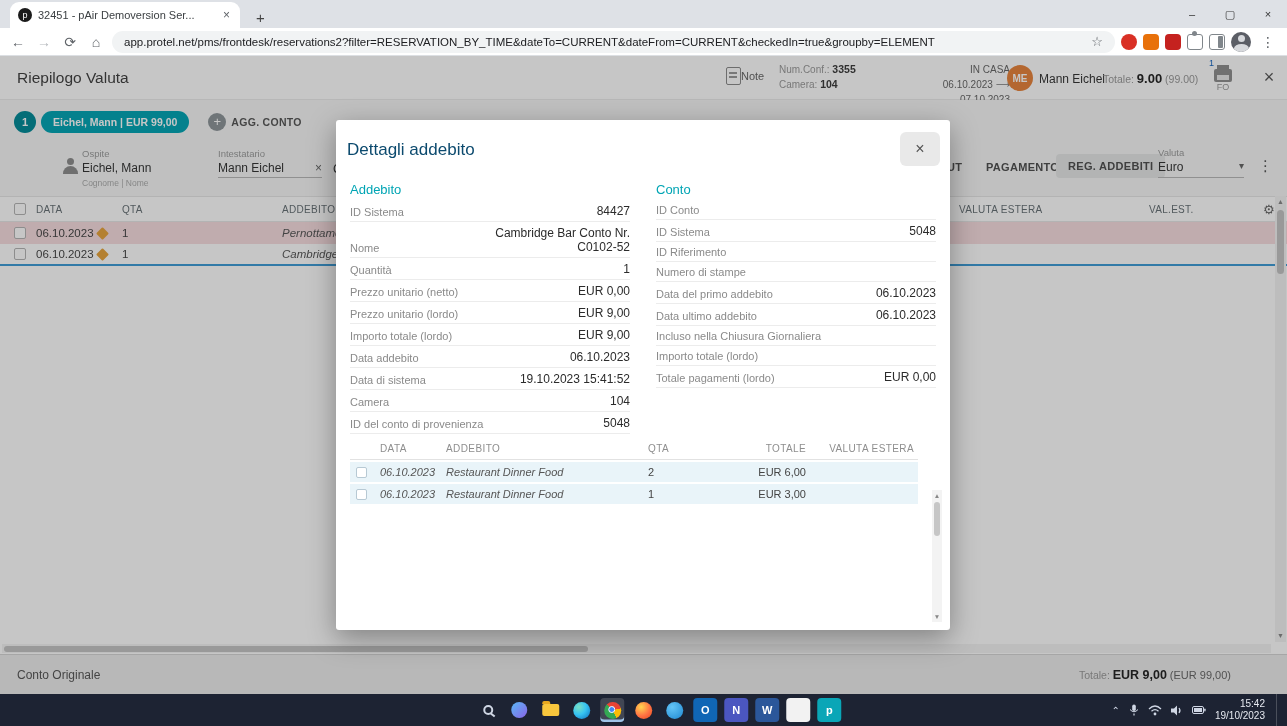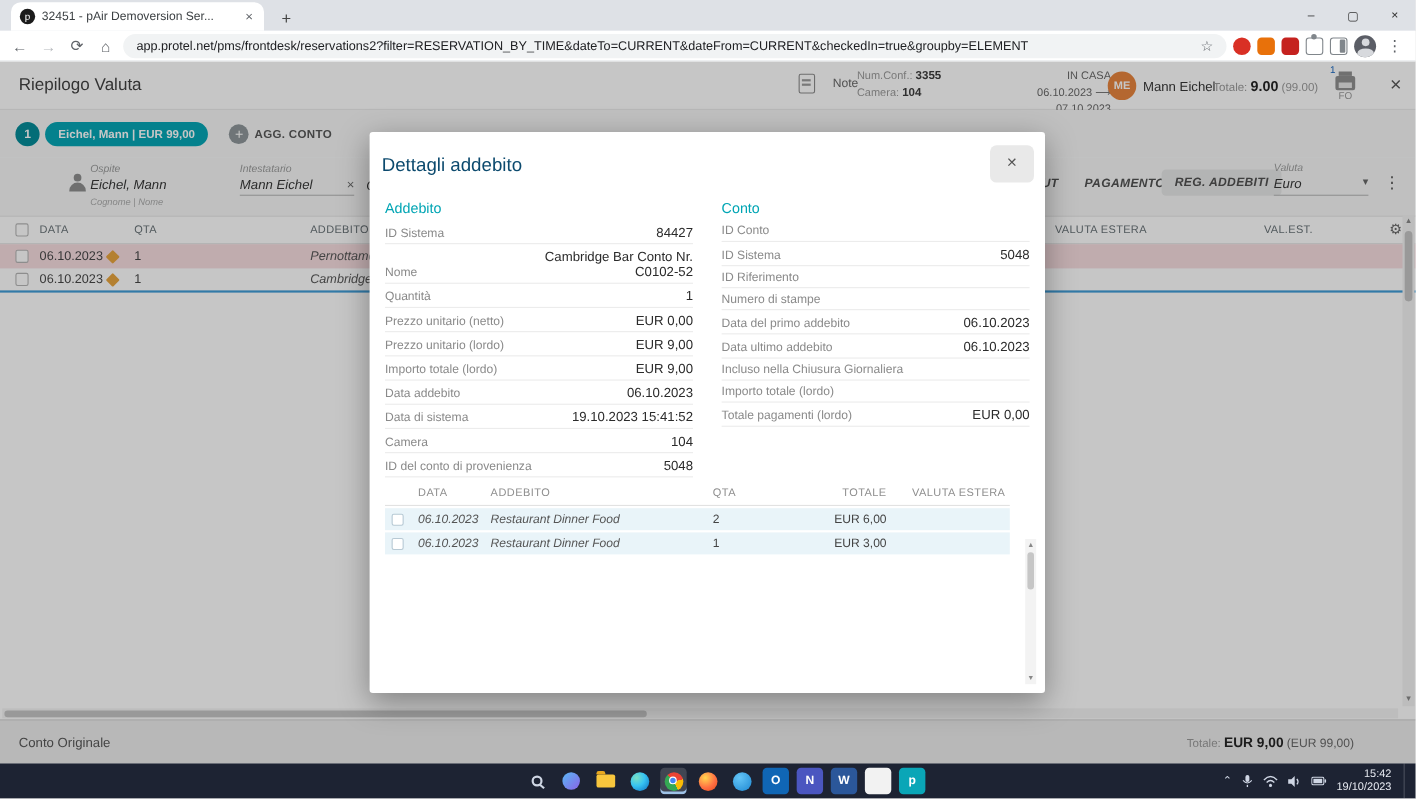--- a/index.html
+++ b/index.html
@@ -33,21 +33,21 @@
   .panel-ic:after { content:""; position:absolute; right:1px; top:1px; bottom:1px; width:5px; background:#80868b; border-radius:1px; }
   .b-avatar { width:20px; height:20px; border-radius:50%; background:#5b5e66; position:relative; overflow:hidden; cursor:pointer; }
   .b-avatar:before { content:""; position:absolute; left:6.5px; top:3.5px; width:7px; height:7px; border-radius:50%; background:#d7d9dd; }
   .b-avatar:after { content:""; position:absolute; left:2.5px; top:12px; width:15px; height:9px; border-radius:50%; background:#d7d9dd; }
   .kebab { font-size:14px; color:#5f6368; padding:0 4px; cursor:pointer; }
 
   
   .app { position:absolute; top:56px; left:0; width:1287px; height:638px; background:#fff; }
   .app-header { position:relative; height:44px; background:#fff; border-bottom:1px solid #ececec; }
   .page-title { position:absolute; left:17px; top:13px; font-size:15.5px; color:#3f3f3f; }
-  .note-wrap { position:absolute; left:726px; top:11px; display:flex; align-items:center; gap:16px; cursor:pointer; }
+  .note-wrap { position:absolute; left:726px; top:11px; display:flex; align-items:center; gap:0; cursor:pointer; }
   .note-icon { width:15px; height:18px; border:1.5px solid #8a8a8a; border-radius:2px; position:relative; }
   .note-icon:before { content:""; position:absolute; left:2px; top:4px; width:8px; height:1.5px; background:#9a9a9a; box-shadow:0 4px 0 #9a9a9a; }
   .note-label { font-size:11px; color:#666; }
   .hdr-col { position:absolute; font-size:10px; color:#999; line-height:15px; }
   .hdr-col b { color:#3a3a3a; font-weight:700; font-size:10.5px; }
   .hdr-col2 { text-align:right; width:120px; color:#666; }
   .arrow-glyph { color:#777; }
   .avatar { position:absolute; left:1007px; top:9px; width:26px; height:26px; border-radius:50%; background:var(--avatar-orange,#e8833a); color:#fff; font-size:10px; font-weight:700; display:flex; align-items:center; justify-content:center; cursor:pointer; }
   .guest-name { position:absolute; left:1039px; top:16px; font-size:12px; color:#333; }
   .hdr-total { position:absolute; left:1103px; top:15px; font-size:10.5px; color:#999; white-space:nowrap; }
@@ -59,21 +59,21 @@
   .printer-icon:after { content:""; position:absolute; left:3px; bottom:2px; width:12px; height:5px; background:#e8e8e8; }
   .fo-label { font-size:9px; color:#999; line-height:11px;text-align:center; }
   .hdr-close { position:absolute; left:1258px; top:11px; font-size:18px; color:#555; cursor:pointer; width:22px; text-align:center; }
 
   .toolbar { position:relative; height:43px; background:#f7f8f8; display:flex; align-items:center; padding-left:14px; gap:5px; }
   .count-badge { width:22px; height:22px; border-radius:50%; background:var(--accent-dark,#008a98); color:#fff; font-size:11px; font-weight:700; display:flex; align-items:center; justify-content:center; }
   .acct-pill { height:22px; border-radius:11px; background:var(--accent,#00a5b4); color:#fff; font-size:10.5px; font-weight:700; display:flex; align-items:center; padding:0 12px; cursor:pointer; white-space:nowrap; }
   .plus-circle { width:18px; height:18px; border-radius:50%; background:#8d9599; color:#fff; font-size:13px; display:flex; align-items:center; justify-content:center; margin-left:14px; }
   .add-acct { font-size:10.5px; font-weight:700; color:#555; letter-spacing:.3px; cursor:pointer; }
 
-  .filters { position:relative; height:53px; background:#f7f8f8;font-style:italic; }
+  .filters { position:relative; height:53px; background:#f7f8f8; }
   .person-icon { position:absolute; left:62px; top:15px; width:16px; height:16px; }
   .person-icon:before { content:""; position:absolute; left:5px; top:0; width:7px; height:7px; border-radius:50%; background:#8d8d8d; }
   .person-icon:after { content:""; position:absolute; left:1px; top:8px; width:15px; height:8px; border-radius:8px 8px 0 0; background:#8d8d8d; }
   .f-block { position:absolute; top:5px; }
   .f-cap { font-size:9.5px; color:#9b9b9b; }
   .f-val { font-size:12px; color:#333; margin-top:2px; }
   .f-sub { font-size:8.5px; color:#ababab; margin-top:3px; }
   .input-line { display:flex; align-items:center; gap:8px; border-bottom:1px solid #b9b9b9; padding-bottom:2px; width:104px; justify-content:space-between; }
   .clear-x { font-size:12px; color:#666; cursor:pointer; }
   .partial-c { position:absolute; left:333px; top:19px; font-size:12px; color:#333; }

